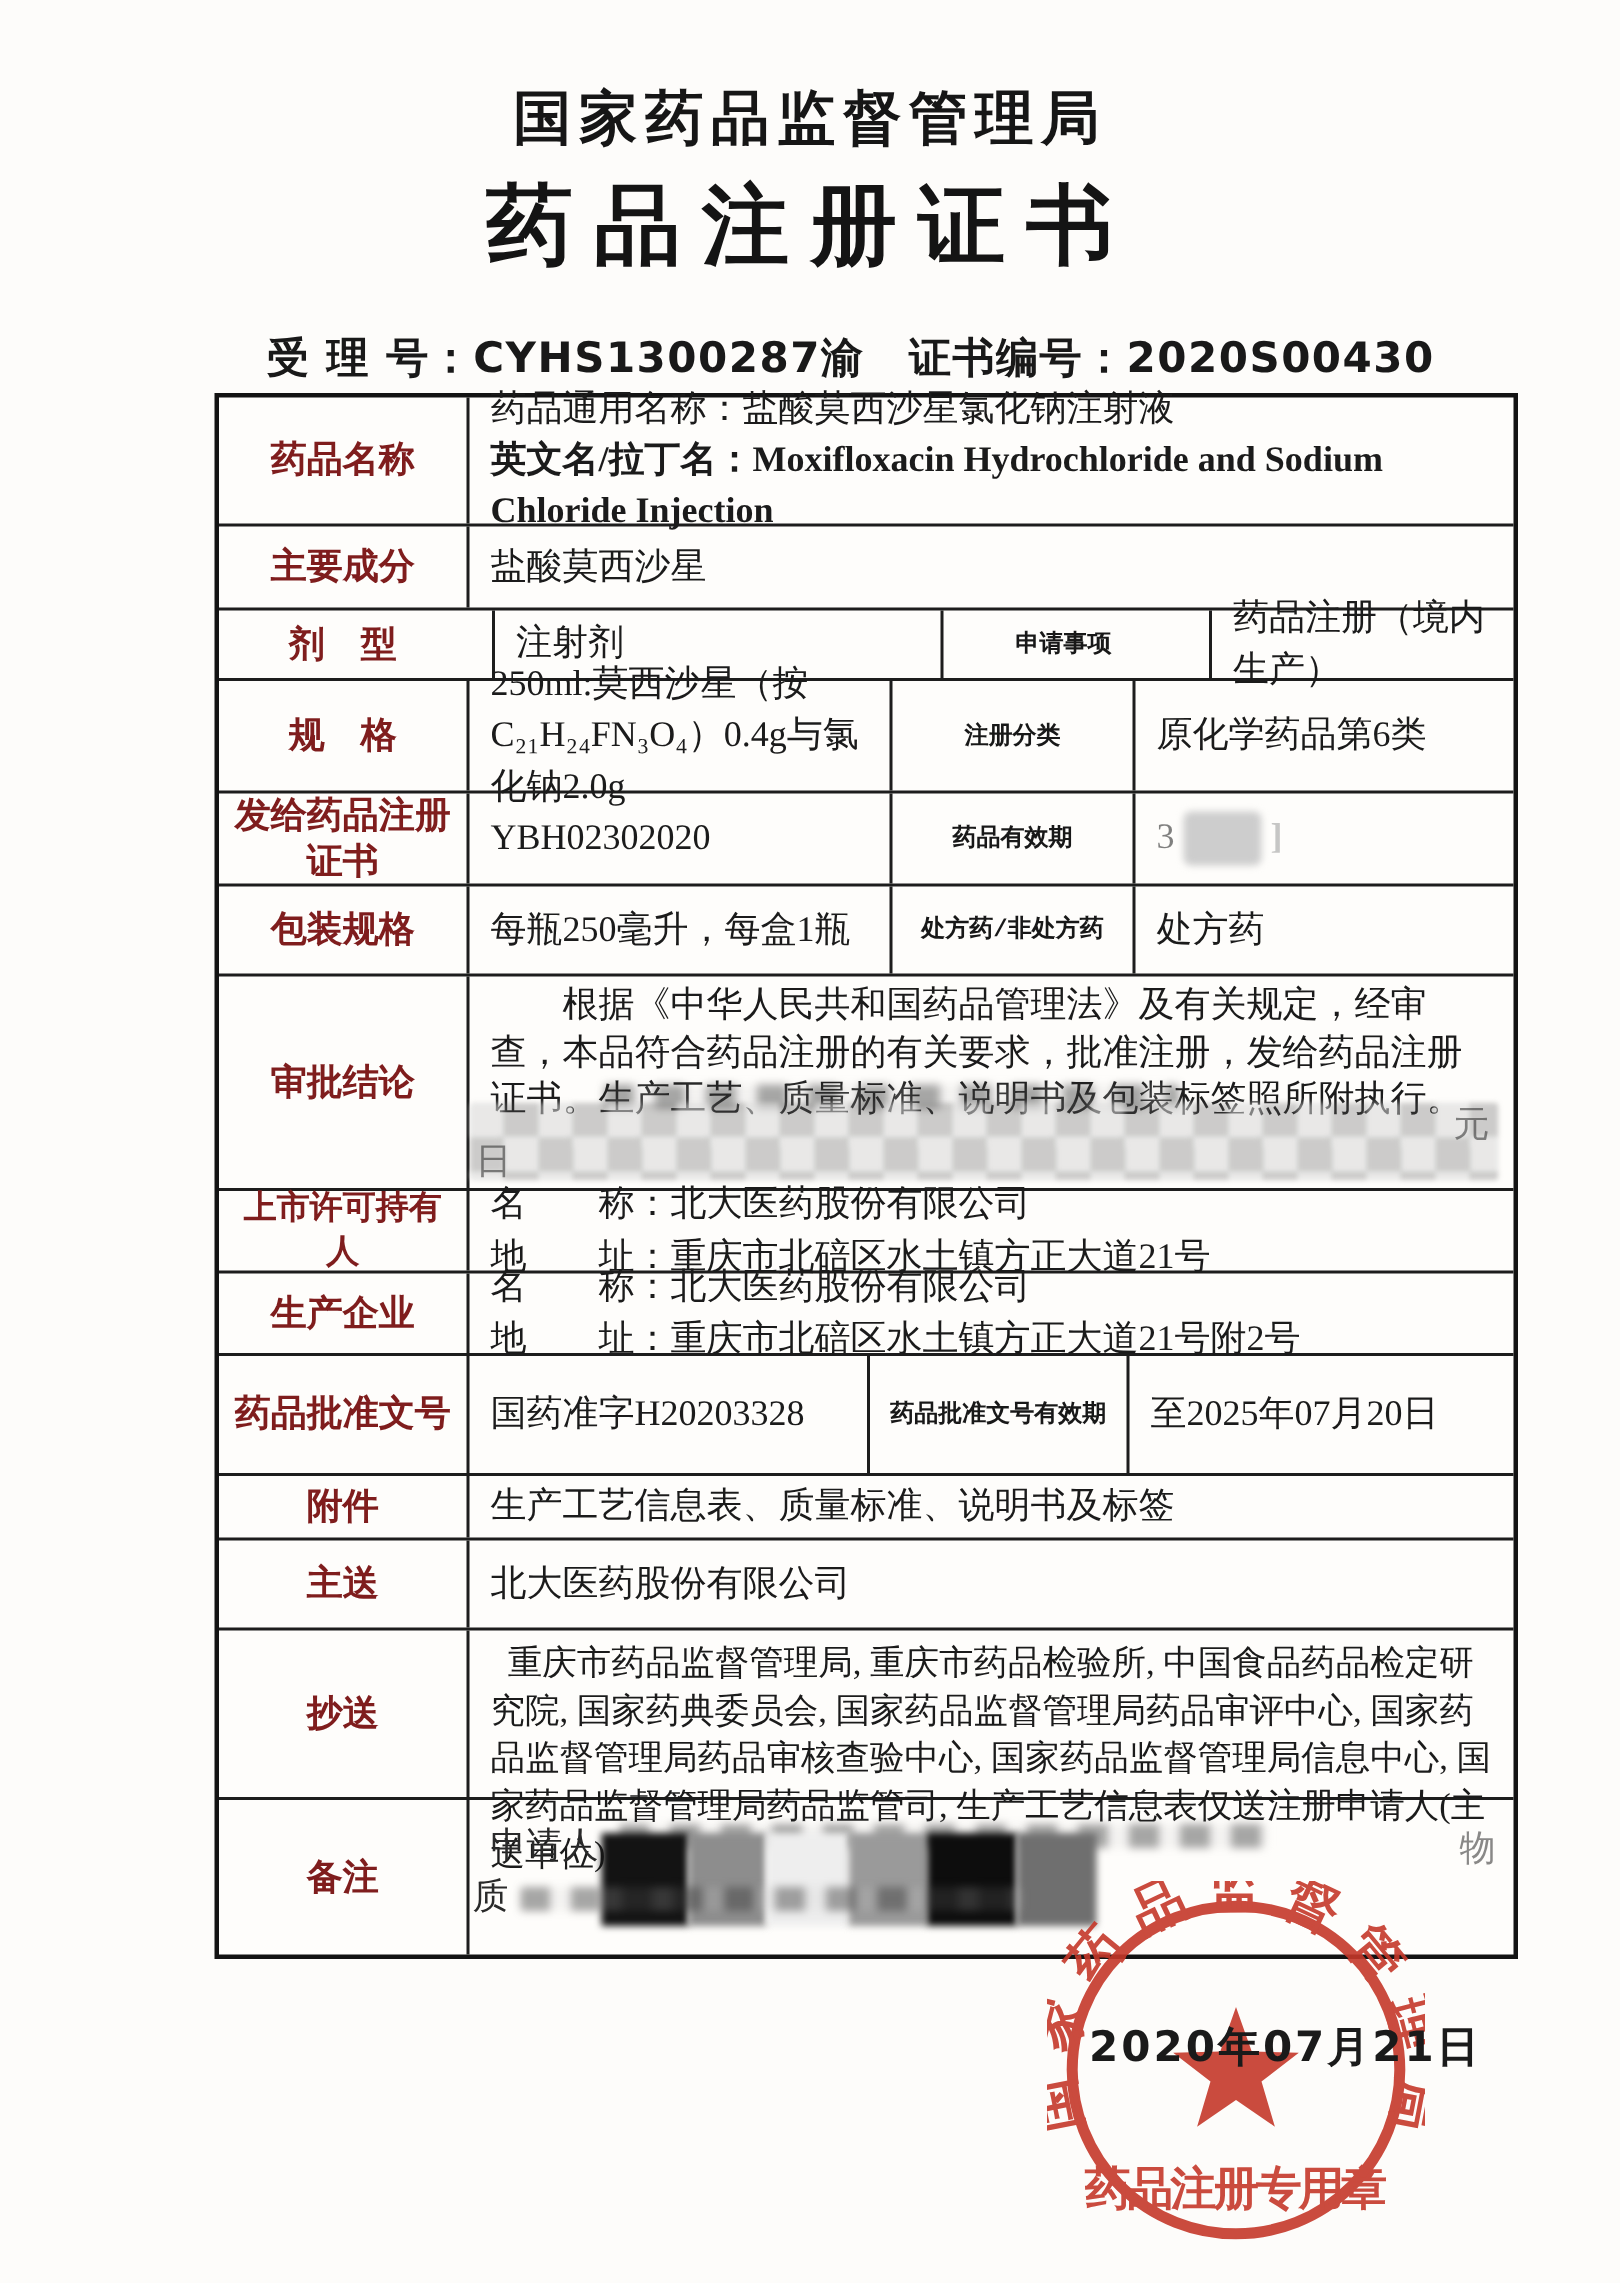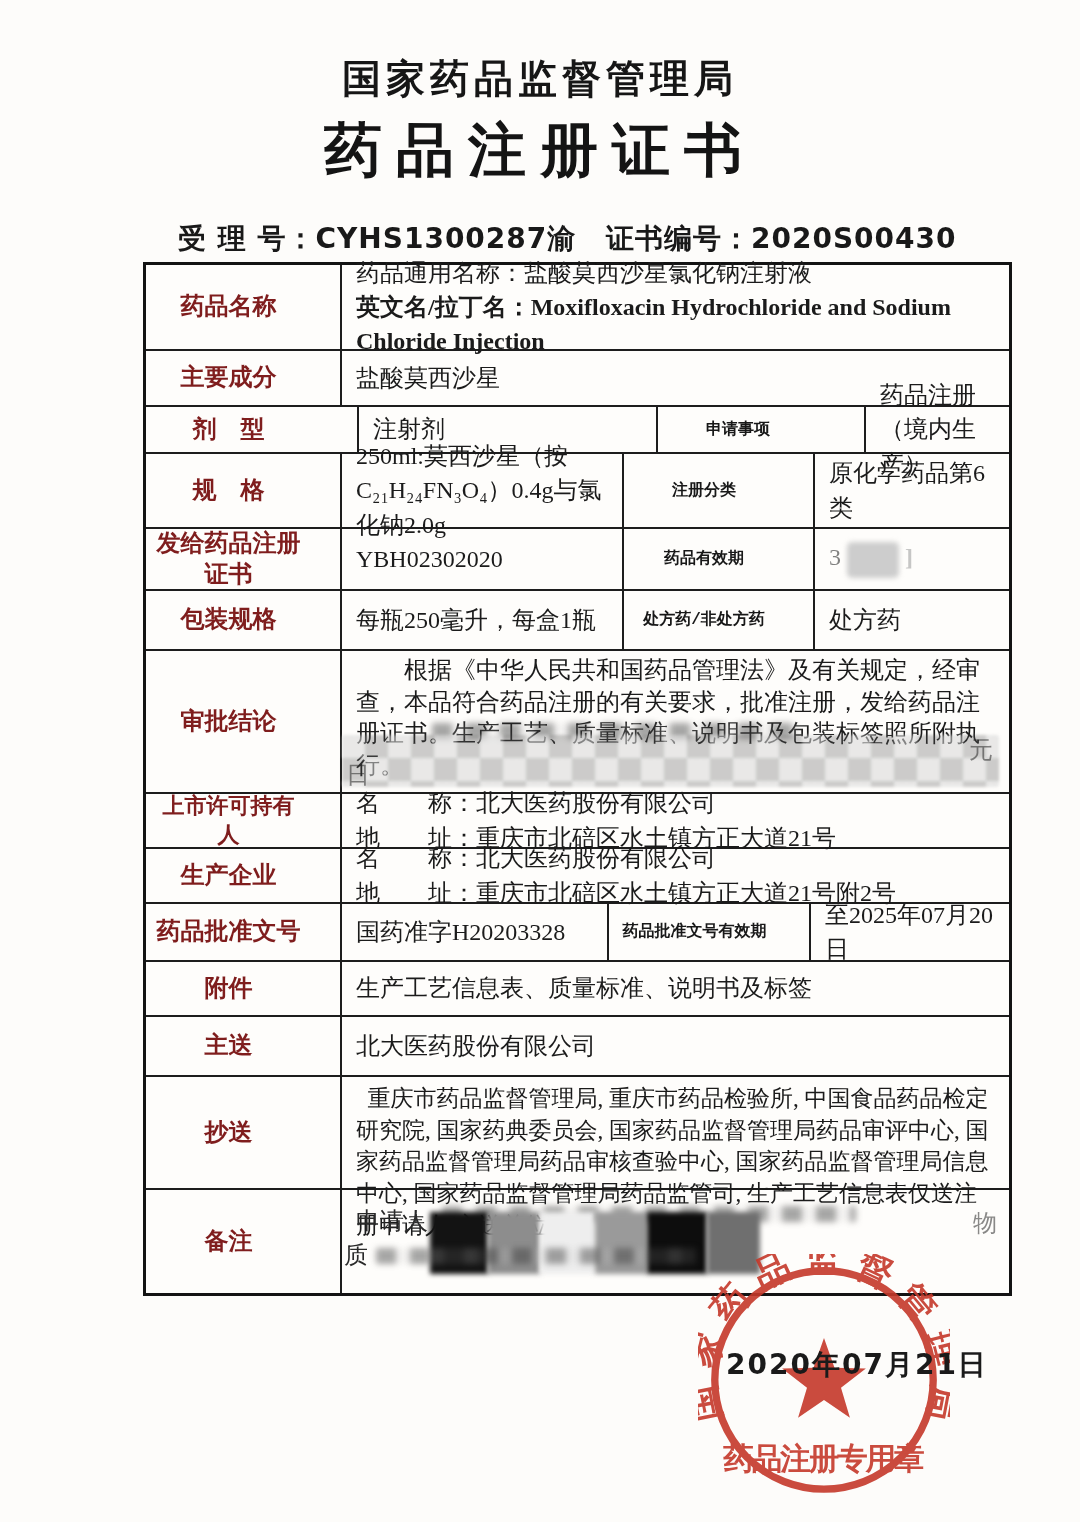--- a/index.html
+++ b/index.html
@@ -35,33 +35,33 @@
     font-weight:700;font-size:24px;line-height:1.3;padding:2px 8px;color:#7f1d1d;
   }
   .lbl2{
     width:162px;flex:0 0 162px;display:flex;align-items:center;justify-content:center;
     text-align:center;font-family:Liberation Mono, monospace;
     font-weight:700;font-size:16px;line-height:1.25;padding:2px 6px;color:#181818;
     border-left:2px solid #1d1d1d;
   }
   .val{
     flex:1;border-left:2px solid #1d1d1d;padding:8px 14px;
-    font-size:24px;line-height:1.42;display:flex;flex-direction:column;justify-content:center;margin-left:29px;
+    font-size:24px;line-height:1.42;display:flex;flex-direction:column;justify-content:center;
   }
   .v1{flex:0 0 282px;width:282px;}
   .r-approval .v1{flex:0 0 267px;width:267px;}
   .r-approval .lbl2{width:173px;flex:0 0 173px;}
   .en{font-weight:600;}
   .indent05{text-indent:0.5em;}
 
   
   .r-name{height:84px;}.r-ingredient{height:56px;}.r-form{height:47px;gap:17px;}
   .r-spec{height:75px;}.r-standard{height:62px;}.r-package{height:60px;}
   .r-conclusion{height:143px;}.r-mah{height:55px;}.r-manu{height:55px;}
-  .r-approval{height:58px;}.r-attach{height:55px;}.r-main{height:60px;}
+  .r-approval{height:80px;}.r-attach{height:43px;}.r-main{height:60px;}
   .r-cc{height:113px;}.r-remarks{height:105px;}
 
   .r-conclusion .val{justify-content:flex-start;padding-top:4px;}
   .conclusion-text{margin:0;text-indent:2em;font-size:24px;line-height:1.32;}
   .mosaic{
     position:absolute;
     background:repeating-conic-gradient(rgba(88,88,88,.30) 0% 25%, rgba(214,214,214,.55) 0% 50%);
     background-size:46px 46px;filter:blur(1.6px);border-radius:3px;
   }
   .ghost{position:absolute;filter:blur(3px);background:

